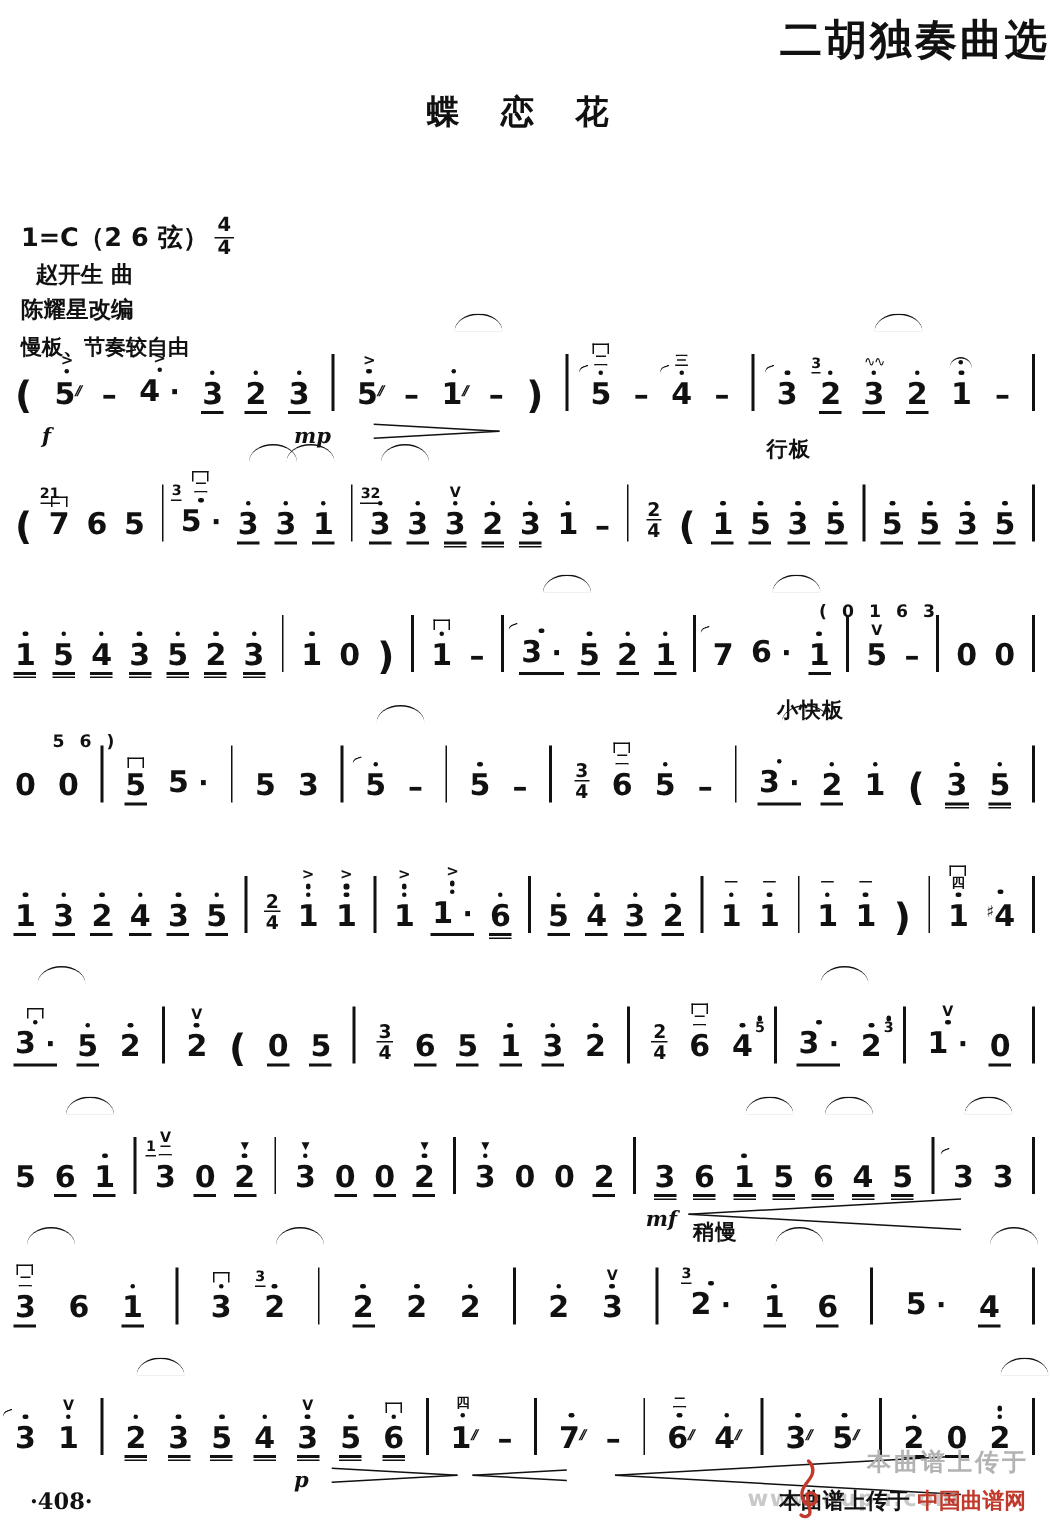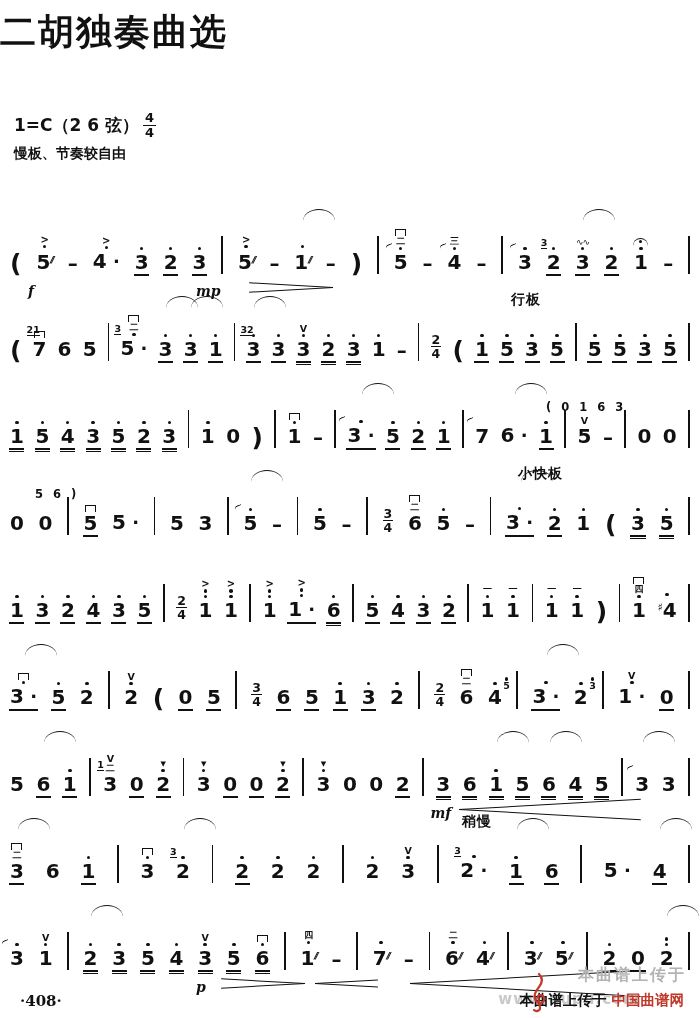--- a/index.html
+++ b/index.html
@@ -1,21 +1,21 @@
 <!DOCTYPE html>
 <html><head>
 <meta charset="utf-8">
 <style>
   html,body{margin:0;padding:0;background:#888;}
   #sheet{
     position:relative;width:700px;height:1018px;background:#fff;margin:0 auto;
     font-family:"DejaVu Sans","Liberation Sans",sans-serif;color:#111;overflow:hidden;
   }
   
-  .title{ text-align:left;font-size:36px;font-weight:bold;padding-top:8px;letter-spacing:2px;}
+  .title{ text-align:right;font-size:28px;font-weight:bold;padding-top:8px;letter-spacing:2px;}
   .subtitle{ text-align:center;font-size:22px;font-weight:bold;margin-top:14px;letter-spacing:10px;}
   .meta-row{display:flex;justify-content:space-between;align-items:flex-start;padding:0 14px;margin-top:54px;flex-direction:column;}
   .keysig{font-size:17px;font-weight:bold;display:flex;align-items:center;gap:4px;}
   .tempo-note{font-size:14px;font-weight:bold;margin-top:6px;padding-left:14px;}
   .credits{text-align:right;font-size:15px;font-weight:bold;line-height:1.5;}
   .frac{display:inline-flex;flex-direction:column;align-items:center;font-size:13px;line-height:1.05;font-weight:bold;}
   .frac .ft{border-bottom:1.6px solid #111;padding:0 2px;}
   
   #score{position:absolute;left:0;right:0;top:208px;}
   .line{position:relative;height:87px;padding:0 10px;}
@@ -62,30 +62,35 @@
   .wm-upload{position:absolute;right:16px;bottom:8px;font-size:14.5px;font-weight:bold;white-space:nowrap;}
   .wm-upload .site{color:#c0392b;}
   .wm-url{position:absolute;right:60px;bottom:10px;font-size:15px;color:#c9c9c9;letter-spacing:1px;font-weight:bold;}
   .clef{position:absolute;right:150px;bottom:4px;width:22px;height:42px;}
 </style>
 </head>
 <body>
 
 <div id="sheet">
   <div class="title">二胡独奏曲选</div>
+  <div class="subtitle">蝶 恋 花</div>
 
   <div class="meta-row">
     <div>
       <div class="keysig">
         <span>1=C（2 6 弦）</span>
         <span class="frac">
           <span class="ft">4</span>
           <span>4</span>
         </span>
       </div>
+    </div>
+    <div class="credits">
+      <div>赵开生 曲</div>
+      <div>陈耀星改编</div>
     </div>
   </div>
   <div class="tempo-note">慢板、节奏较自由</div>
 
   <div id="score">
       <div class="line">
         <div class="tokens">
           <div class="paren">(</div>
           <div class="tok note">
             <div class="above">

